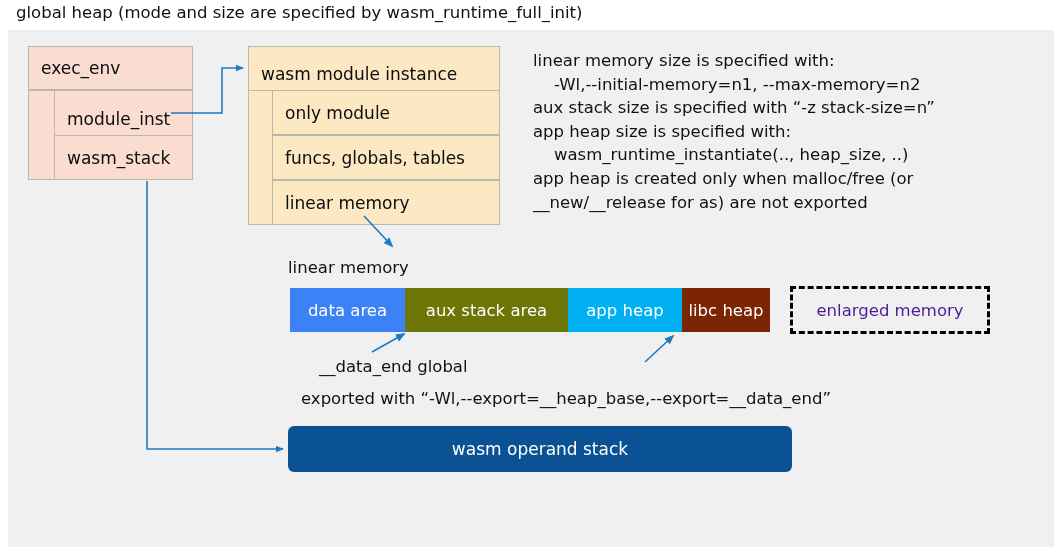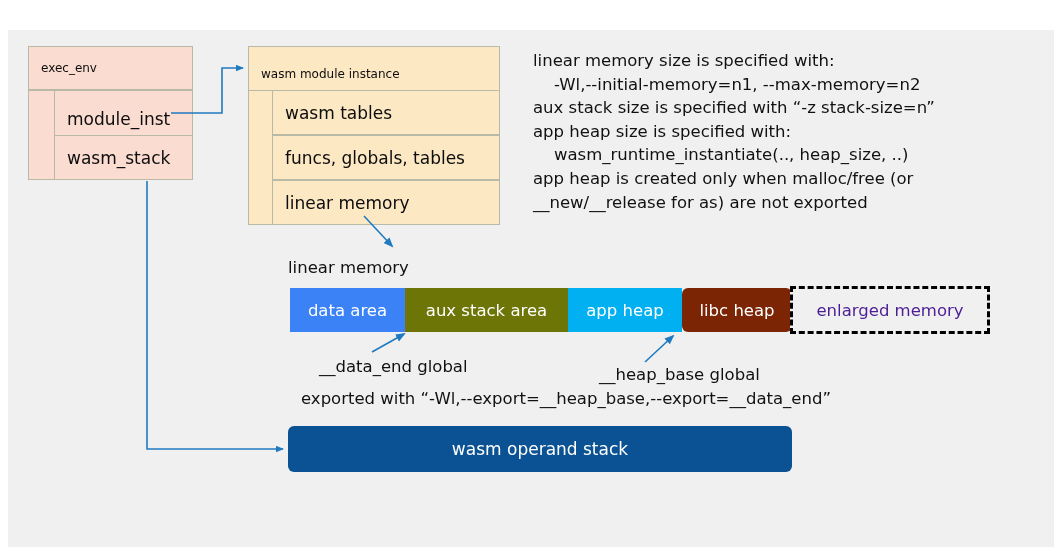--- a/index.html
+++ b/index.html
@@ -41,21 +41,21 @@
     position: absolute;
     box-sizing: border-box;
     border: 1px solid #b9b9a8;
   }
   .box-head {
     position: absolute;
     box-sizing: border-box;
     display: flex;
     align-items: center;
     padding-left: 12px;
-    font-size: 12px;
+    font-size: 17px;
     color: #0d0d0d;
     border: 1px solid #b9b9a8;
     white-space: nowrap;
   }
   .box-row {
     position: absolute;
     box-sizing: border-box;
     display: flex;
     align-items: center;
     padding-left: 12px;
@@ -157,50 +157,50 @@
     pointer-events: none;
   }
 </style>
 </head>
 <body>
 
 <div id="canvas">
 
   <div class="panel"></div>
 
+  <div class="title">global heap (mode and size are specified by wasm_runtime_full_init)</div>
 
   <div class="box-head pink" style="left:28px; top:46px; width:165px; height:44px;">exec_env</div>
   <div class="box pink" style="left:28px; top:90px; width:165px; height:90px;"></div>
   <div class="box-row pink" style="left:54px; top:90px; width:139px; height:58px;">module_inst</div>
   <div class="box-row pink" style="left:54px; top:135px; width:139px; height:45px;">wasm_stack</div>
 
   <div class="box-head peach" style="left:248px; top:46px; width:252px; height:56px;">wasm module instance</div>
   <div class="box peach" style="left:248px; top:90px; width:252px; height:135px;"></div>
-  <div class="box-row peach" style="left:272px; top:90px; width:228px; height:45px;">wasm tables</div>
+  <div class="box-row peach" style="left:272px; top:90px; width:228px; height:45px;">only module</div>
   <div class="box-row peach" style="left:272px; top:135px; width:228px; height:45px;">funcs, globals, tables</div>
   <div class="box-row peach" style="left:272px; top:180px; width:228px; height:45px;">linear memory</div>
 
   <div class="rtext">linear memory size is specified with:
     -Wl,--initial-memory=n1, --max-memory=n2
 aux stack size is specified with “-z stack-size=n”
 app heap size is specified with:
     wasm_runtime_instantiate(.., heap_size, ..)
 app heap is created only when malloc/free (or
 __new/__release for as) are not exported</div>
 
   <div class="lm-label">linear memory</div>
 
   <div class="seg" style="left:290px; width:115px; background:#3b82f6;">data area</div>
   <div class="seg" style="left:405px; width:163px; background:#6c7506;">aux stack area</div>
   <div class="seg" style="left:568px; width:114px; background:#00b0f0;">app heap</div>
-  <div class="seg" style="left:682px; width:110px; background:#7b2504;border-radius:6px;">libc heap</div>
+  <div class="seg" style="left:682px; width:88px; background:#7b2504;">libc heap</div>
   <div class="seg-dashed" style="left:790px; width:200px;">enlarged memory</div>
 
   <div class="anno" style="left:319px; top:357px;">__data_end global</div>
-  <div class="anno" style="left:599px; top:365px;">__heap_base global</div>
   <div class="anno" style="left:301px; top:389px;">exported with “-Wl,--export=__heap_base,--export=__data_end”</div>
 
   <div class="opstack" style="background:#0a5293;">wasm operand stack</div>
 
 
   <svg class="overlay" viewBox="0 0 1054 547">
     <defs>
       <marker id="ah" markerWidth="9" markerHeight="9" refX="7" refY="3.2" orient="auto" markerUnits="userSpaceOnUse">
         <path d="M0,0 L8,3.2 L0,6.4 z" fill="#1f7ac0"></path>
       </marker>

